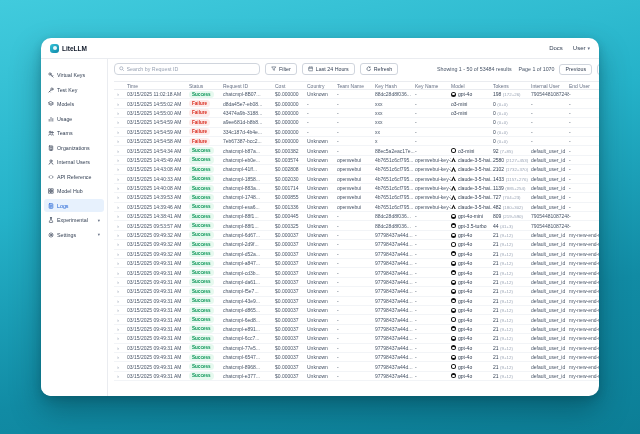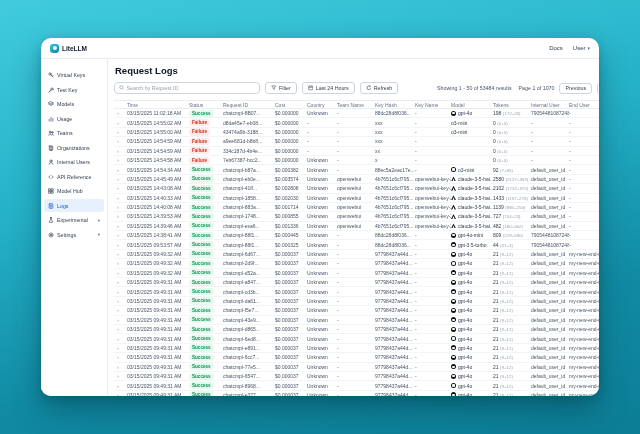--- a/index.html
+++ b/index.html
@@ -165,21 +165,20 @@
         <div class="side-item">
           <svg viewBox="0 0 12 12" fill="none" stroke="currentColor" stroke-width="1.3" stroke-linecap="round" stroke-linejoin="round">
             <circle cx="6" cy="6" r="1.9"></circle>
             <path d="M6 1.3 V2.8 M6 9.2 v1.5 M1.3 6 H2.8 M9.2 6 h1.5 M2.7 2.7 l1 1 M8.3 8.3 l1 1 M9.3 2.7 l-1 1 M3.7 8.3 l-1 1"></path>
           </svg>
           <span>Settings</span>
           <span class="side-caret">▾</span>
         </div>
       </nav>
     <div class="main">
-      <div class="page-title">Request Logs</div>
       <div class="toolbar">
         <div class="search">
           <svg viewBox="0 0 12 12" fill="none" stroke="#98a2b3" stroke-width="1.5">
               <circle cx="5" cy="5" r="3.4"></circle>
               <path d="M7.6 7.6 L10.5 10.5"></path>
             </svg>
           <input value="" placeholder="Search by Request ID" style="">
         </div>
         <button class="btn">
           <svg viewBox="0 0 12 12" fill="none" stroke="#475467" stroke-width="1.3">

